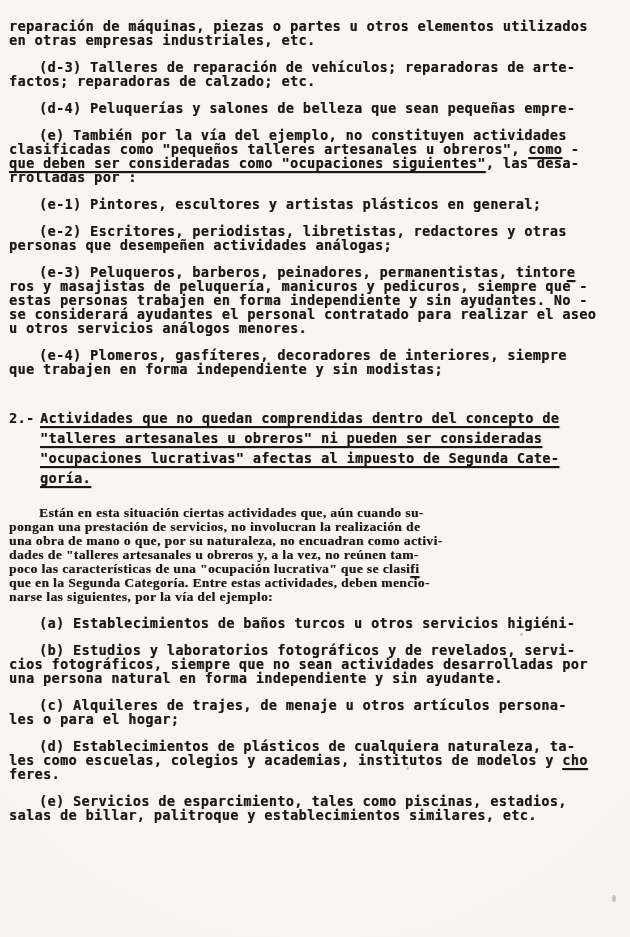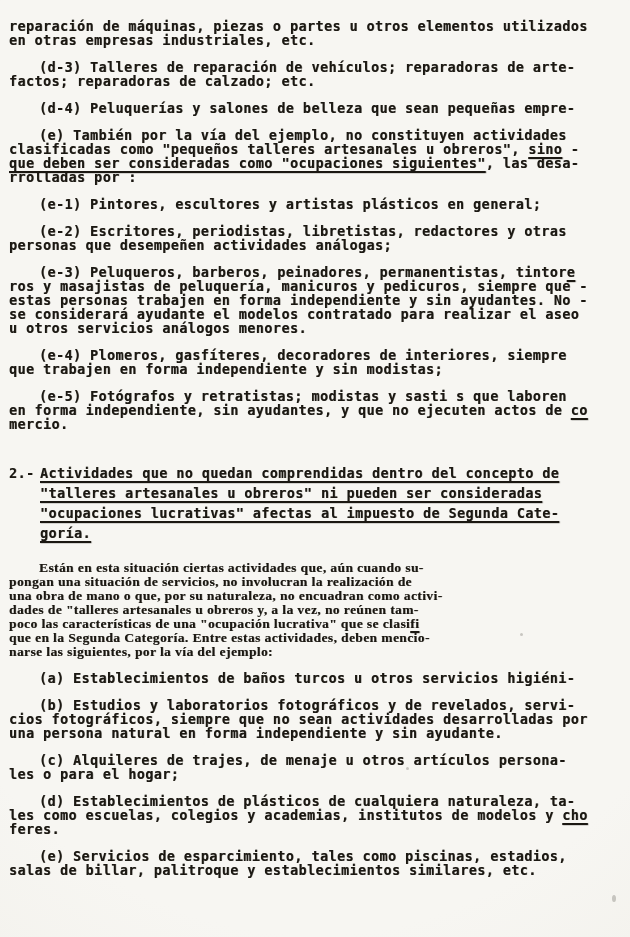--- a/index.html
+++ b/index.html
@@ -58,57 +58,52 @@
     </div>
     <div class="para indent">
       <div class="line first">(d-3) Talleres de reparación de vehículos; reparadoras de arte-</div>
       <div class="line">factos; reparadoras de calzado; etc.</div>
     </div>
     <div class="para indent">
       <div class="line first">(d-4) Peluquerías y salones de belleza que sean pequeñas empre-</div>
     </div>
     <div class="para indent">
       <div class="line first">(e) También por la vía del ejemplo, no constituyen actividades</div>
-      <div class="line">clasificadas como "pequeños talleres artesanales u obreros", <span class="u">sino</span> -</div>
+      <div class="line">clasificadas como "pequeños talleres artesanales u obreros", <span class="u">como</span> -</div>
       <div class="line"><span class="u">que deben ser consideradas como "ocupaciones siguientes"</span>, las desa-</div>
       <div class="line">rrolladas por :</div>
     </div>
     <div class="para indent">
       <div class="line first">(e-1) Pintores, escultores y artistas plásticos en general;</div>
     </div>
     <div class="para indent">
       <div class="line first">(e-2) Escritores, periodistas, libretistas, redactores y otras</div>
       <div class="line">personas que desempeñen actividades análogas;</div>
     </div>
     <div class="para indent">
       <div class="line first">(e-3) Peluqueros, barberos, peinadores, permanentistas, tintor<span class="u">e</span></div>
       <div class="line">ros y masajistas de peluquería, manicuros y pedicuros, siempre que -</div>
       <div class="line">estas personas trabajen en forma independiente y sin ayudantes. No -</div>
-      <div class="line">se considerará ayudante el modelos contratado para realizar el aseo</div>
+      <div class="line">se considerará ayudantes el personal contratado para realizar el aseo</div>
       <div class="line">u otros servicios análogos menores.</div>
     </div>
     <div class="para indent">
       <div class="line first">(e-4) Plomeros, gasfíteres, decoradores de interiores, siempre</div>
       <div class="line">que trabajen en forma independiente y sin modistas;</div>
-    </div>
-    <div class="para indent">
-      <div class="line first">(e-5) Fotógrafos y retratistas; modistas y sasti s que laboren</div>
-      <div class="line">en forma independiente, sin ayudantes, y que no ejecuten actos de <span class="u">co</span></div>
-      <div class="line">mercio.</div>
     </div>
     <div class="para heading">
       <span class="heading-num">2.-</span>
       <div class="line first u-line">Actividades que no quedan comprendidas dentro del concepto de</div>
       <div class="line u-line">"talleres artesanales u obreros" ni pueden ser consideradas</div>
       <div class="line u-line">"ocupaciones lucrativas" afectas al impuesto de Segunda Cate-</div>
       <div class="line u-line">goría.</div>
     </div>
     <div class="para indent after-heading">
       <div class="line first">Están en esta situación ciertas actividades que, aún cuando su-</div>
-      <div class="line">pongan una situación de servicios, no involucran la realización de</div>
+      <div class="line">pongan una prestación de servicios, no involucran la realización de</div>
       <div class="line">una obra de mano o que, por su naturaleza, no encuadran como activi-</div>
       <div class="line">dades de "talleres artesanales u obreros y, a la vez, no reúnen tam-</div>
       <div class="line">poco las características de una "ocupación lucrativa" que se clasi<span class="u">fi</span></div>
       <div class="line">que en la Segunda Categoría. Entre estas actividades, deben mencio-</div>
       <div class="line">narse las siguientes, por la vía del ejemplo:</div>
     </div>
     <div class="para indent">
       <div class="line first">(a) Establecimientos de baños turcos u otros servicios higiéni-</div>
     </div>
     <div class="para indent">

